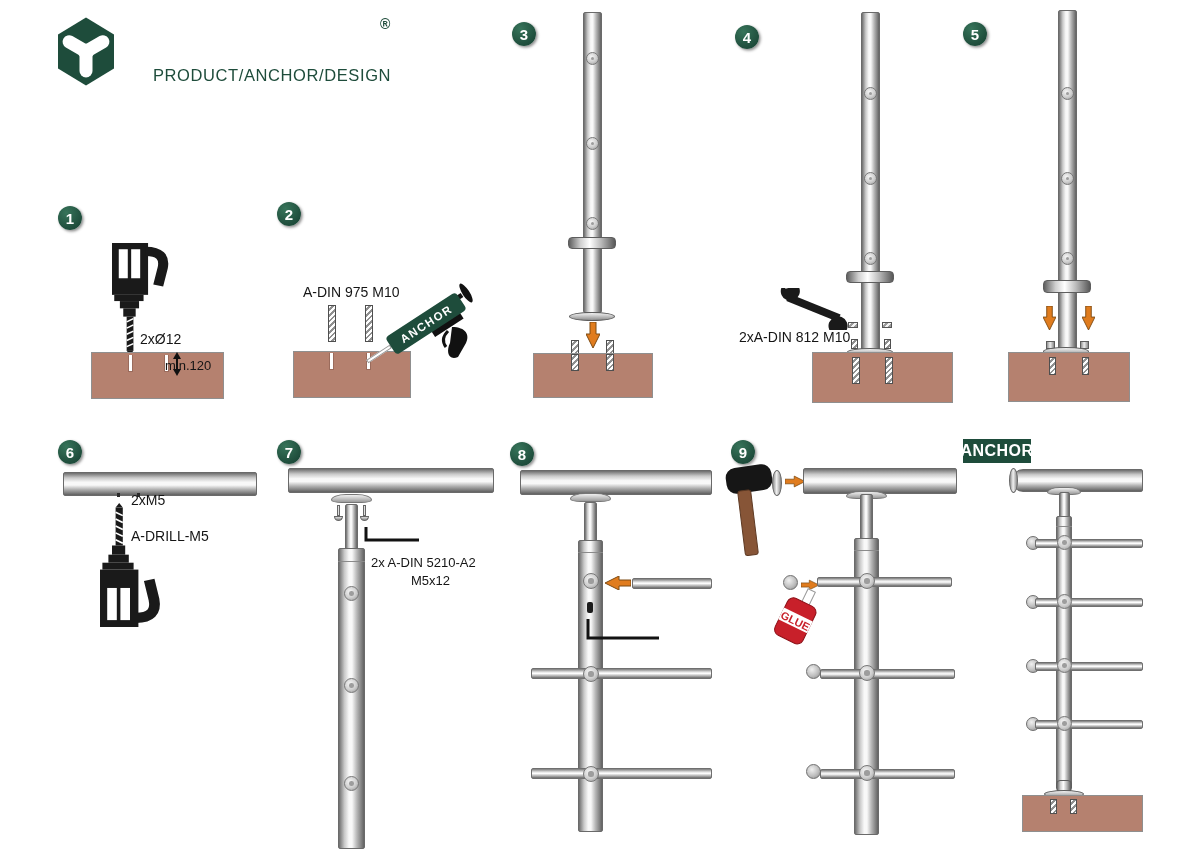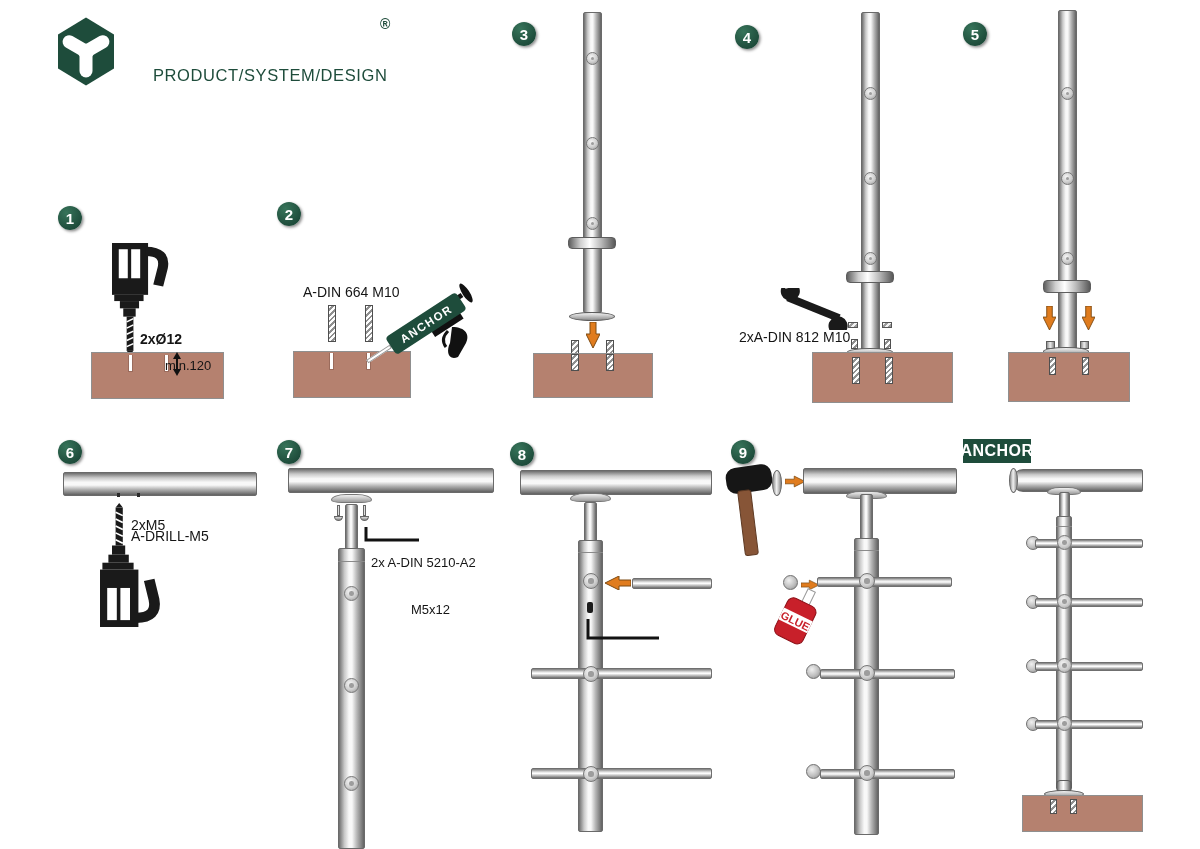--- a/index.html
+++ b/index.html
@@ -77,21 +77,21 @@
             <rect x="23.5" y="9" width="13" height="27" rx="6.5"></rect>
           </g>
         <g transform="rotate(180 30 35)">
             <rect x="23.5" y="9" width="13" height="27" rx="6.5"></rect>
           </g>
         <circle cx="30" cy="35" r="8"></circle>
       </g>
     </svg>
   </div>
   <div class="abs brand-reg" style="left:380px;top:16px;">®</div>
-  <div class="abs brand-tag" style="left:153px;top:66px;">PRODUCT/SYSTEM/DESIGN</div>
+  <div class="abs brand-tag" style="left:153px;top:66px;">PRODUCT/ANCHOR/DESIGN</div>
 
   <div class="panel" style="left:50px;top:195px;width:185px;height:210px;">
     <div class="abs badge" style="left:8px;top:11px;">
         <span>1</span>
       </div>
     <div class="abs" style="left:62px;top:48px;width:62px;height:112px;">
       <svg width="62" height="112" viewBox="0 0 55 108" preserveAspectRatio="none">
         <g fill="#1a1a1a">
           <rect x="0" y="0" width="32" height="50"></rect>
           <path d="M30 8 q18 0 15 16 l-4 17" stroke="#1a1a1a" stroke-width="9" fill="none"></path>
@@ -105,39 +105,39 @@
         <rect x="17" y="6" width="8" height="28" fill="#fff"></rect>
         <g stroke="#fff" stroke-width="1.4">
           <line x1="13" y1="76" x2="19" y2="73"></line>
             <line x1="13" y1="82" x2="19" y2="79"></line>
           <line x1="13" y1="88" x2="19" y2="85"></line>
             <line x1="13" y1="94" x2="19" y2="91"></line>
           <line x1="13" y1="100" x2="19" y2="97"></line>
         </g>
       </svg>
     </div>
-    <div class="abs lbl" style="left:90px;top:136px;font-weight:bold;">2xØ12</div>
+    <div class="abs lbl" style="left:90px;top:136px;">2xØ12</div>
     <div class="abs ground" style="left:41px;top:157px;width:133px;height:47px;"></div>
     <div class="abs hole" style="left:78px;top:160px;width:5px;height:17px;"></div>
     <div class="abs hole" style="left:114px;top:160px;width:5px;height:17px;"></div>
     <div class="abs" style="left:122px;top:157px;width:10px;height:24px;">
       <svg width="10" height="24" viewBox="0 0 10 24">
         <path d="M5 0 L1 7 H9 Z" fill="#111"></path>
           <path d="M5 24 L1 17 H9 Z" fill="#111"></path>
         <line x1="5" y1="5" x2="5" y2="19" stroke="#111" stroke-width="2"></line>
       </svg>
     </div>
     <div class="abs lbl-sm" style="left:115px;top:163px;">min.120</div>
   </div>
 
   <div class="panel" style="left:270px;top:195px;width:225px;height:210px;">
     <div class="abs badge" style="left:7px;top:7px;">
         <span>2</span>
       </div>
-    <div class="abs lbl" style="left:33px;top:89px;">A-DIN 664 M10</div>
+    <div class="abs lbl" style="left:33px;top:89px;">A-DIN 975 M10</div>
     <div class="abs rodv" style="left:58px;top:110px;width:8px;height:37px;"></div>
     <div class="abs rodv" style="left:95px;top:110px;width:8px;height:37px;"></div>
     <div class="abs ground" style="left:23px;top:156px;width:118px;height:47px;"></div>
     <div class="abs hole" style="left:59px;top:158px;width:5px;height:17px;"></div>
     <div class="abs hole" style="left:96px;top:158px;width:5px;height:17px;"></div>
     <div class="abs" style="left:100px;top:90px;width:125px;height:85px;">
       <div class="abs glue-nozzle" style="left:-5px;top:67px;width:28px;height:4px;transform:rotate(-33deg);"></div>
       <div class="abs" style="left:56px;top:-2px;width:60px;height:78px;">
         <svg width="60" height="78" viewBox="0 0 60 78">
           <line x1="2" y1="34" x2="36" y2="12" stroke="#111" stroke-width="5"></line>
@@ -263,21 +263,21 @@
         <rect x="17" y="6" width="8" height="28" fill="#fff"></rect>
         <g stroke="#fff" stroke-width="1.4">
           <line x1="13" y1="76" x2="19" y2="73"></line>
             <line x1="13" y1="82" x2="19" y2="79"></line>
           <line x1="13" y1="88" x2="19" y2="85"></line>
             <line x1="13" y1="94" x2="19" y2="91"></line>
           <line x1="13" y1="100" x2="19" y2="97"></line>
         </g>
       </svg>
     </div>
-    <div class="abs lbl" style="left:81px;top:82px;">2xM5</div>
+    <div class="abs lbl" style="left:81px;top:57px;">2xM5</div>
     <div class="abs lbl" style="left:81px;top:93px;">A-DRILL-M5</div>
   </div>
 
   <div class="panel" style="left:270px;top:435px;width:225px;height:414px;">
     <div class="abs badge" style="left:7px;top:5px;">
         <span>7</span>
       </div>
     <div class="abs tube" style="left:18px;top:33px;width:206px;height:25px;"></div>
     <div class="abs saddle" style="left:61px;top:59px;width:41px;height:9px;"></div>
     <div class="abs post" style="left:75px;top:69px;width:13px;height:46px;"></div>
@@ -289,21 +289,21 @@
       <svg width="58" height="18" viewBox="0 0 58 18">
           <path d="M3 0 V13 H56" stroke="#121212" stroke-width="3" fill="none"></path>
         </svg>
     </div>
     <div class="abs post" style="left:68px;top:113px;width:27px;height:301px;"></div>
     <div class="abs seam" style="left:68px;top:126px;width:27px;"></div>
     <div class="abs knob" style="left:74px;top:151px;width:15px;height:15px;"></div>
     <div class="abs knob" style="left:74px;top:243px;width:15px;height:15px;"></div>
     <div class="abs knob" style="left:74px;top:341px;width:15px;height:15px;"></div>
     <div class="abs lbl-sm" style="left:101px;top:120px;">2x A-DIN 5210-A2</div>
-    <div class="abs lbl-sm" style="left:141px;top:138px;margin-top:29px;">M5x12</div>
+    <div class="abs lbl-sm" style="left:141px;top:138px;">M5x12</div>
   </div>
 
   <div class="panel" style="left:500px;top:435px;width:215px;height:414px;">
     <div class="abs badge" style="left:10px;top:7px;">
         <span>8</span>
       </div>
     <div class="abs tube" style="left:20px;top:35px;width:192px;height:25px;"></div>
     <div class="abs saddle" style="left:70px;top:58px;width:41px;height:9px;"></div>
     <div class="abs post" style="left:84px;top:67px;width:13px;height:40px;"></div>
     <div class="abs post" style="left:78px;top:105px;width:25px;height:292px;"></div>

